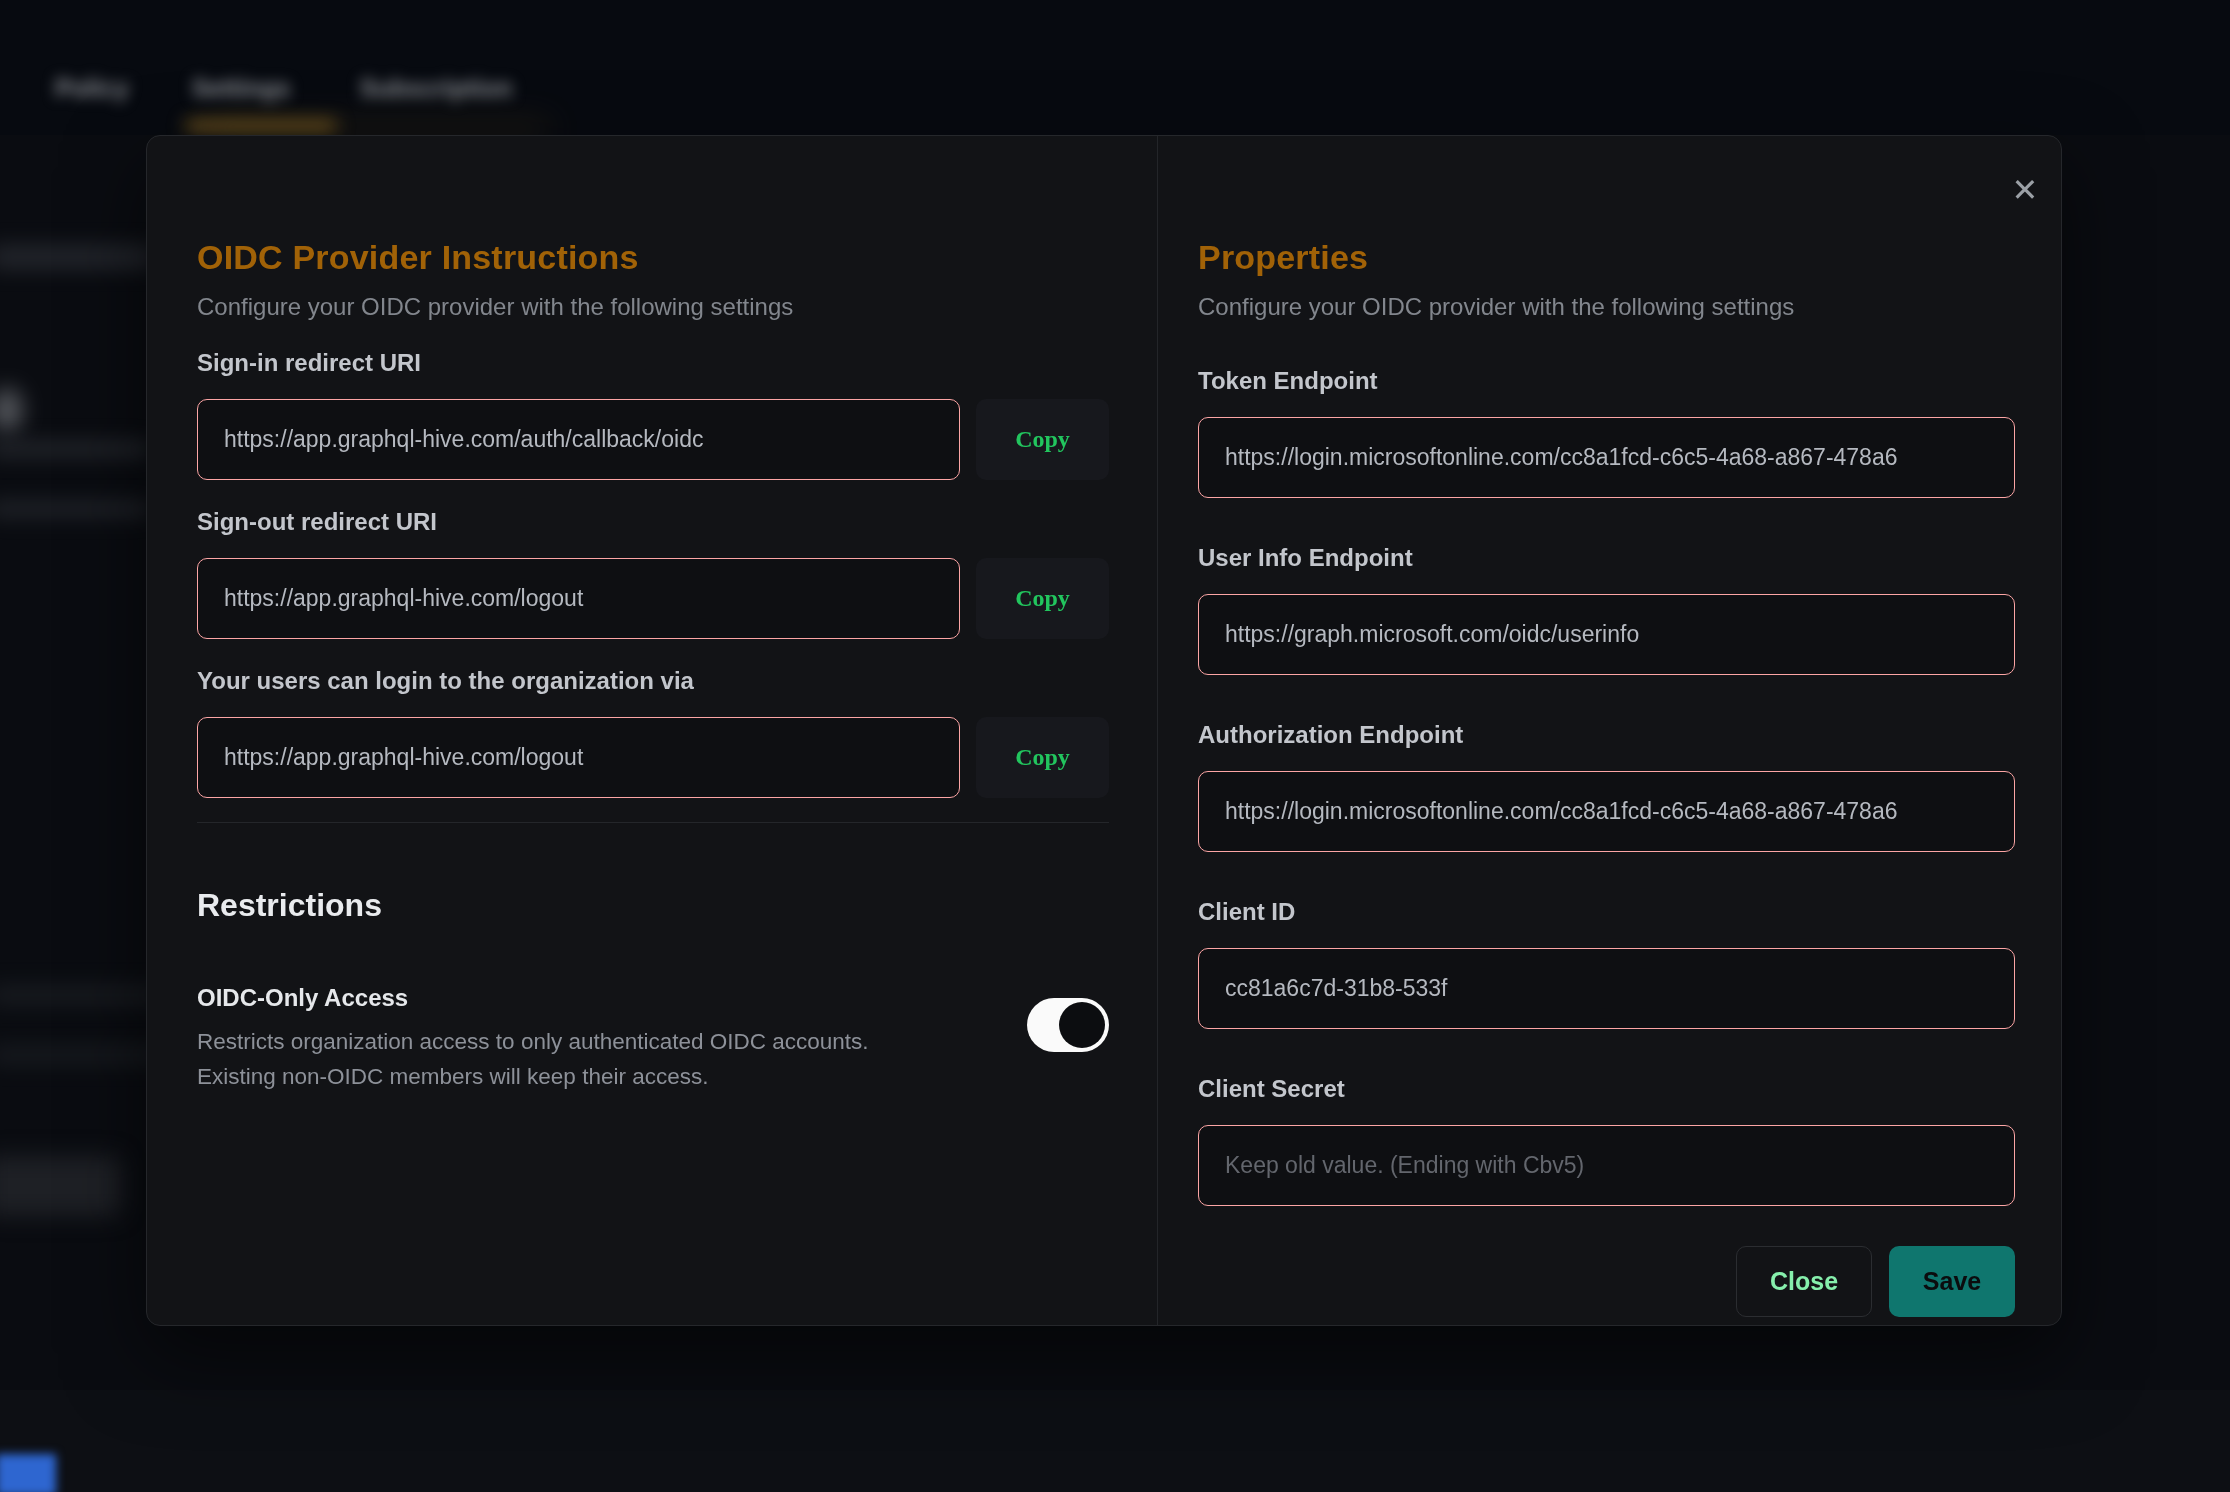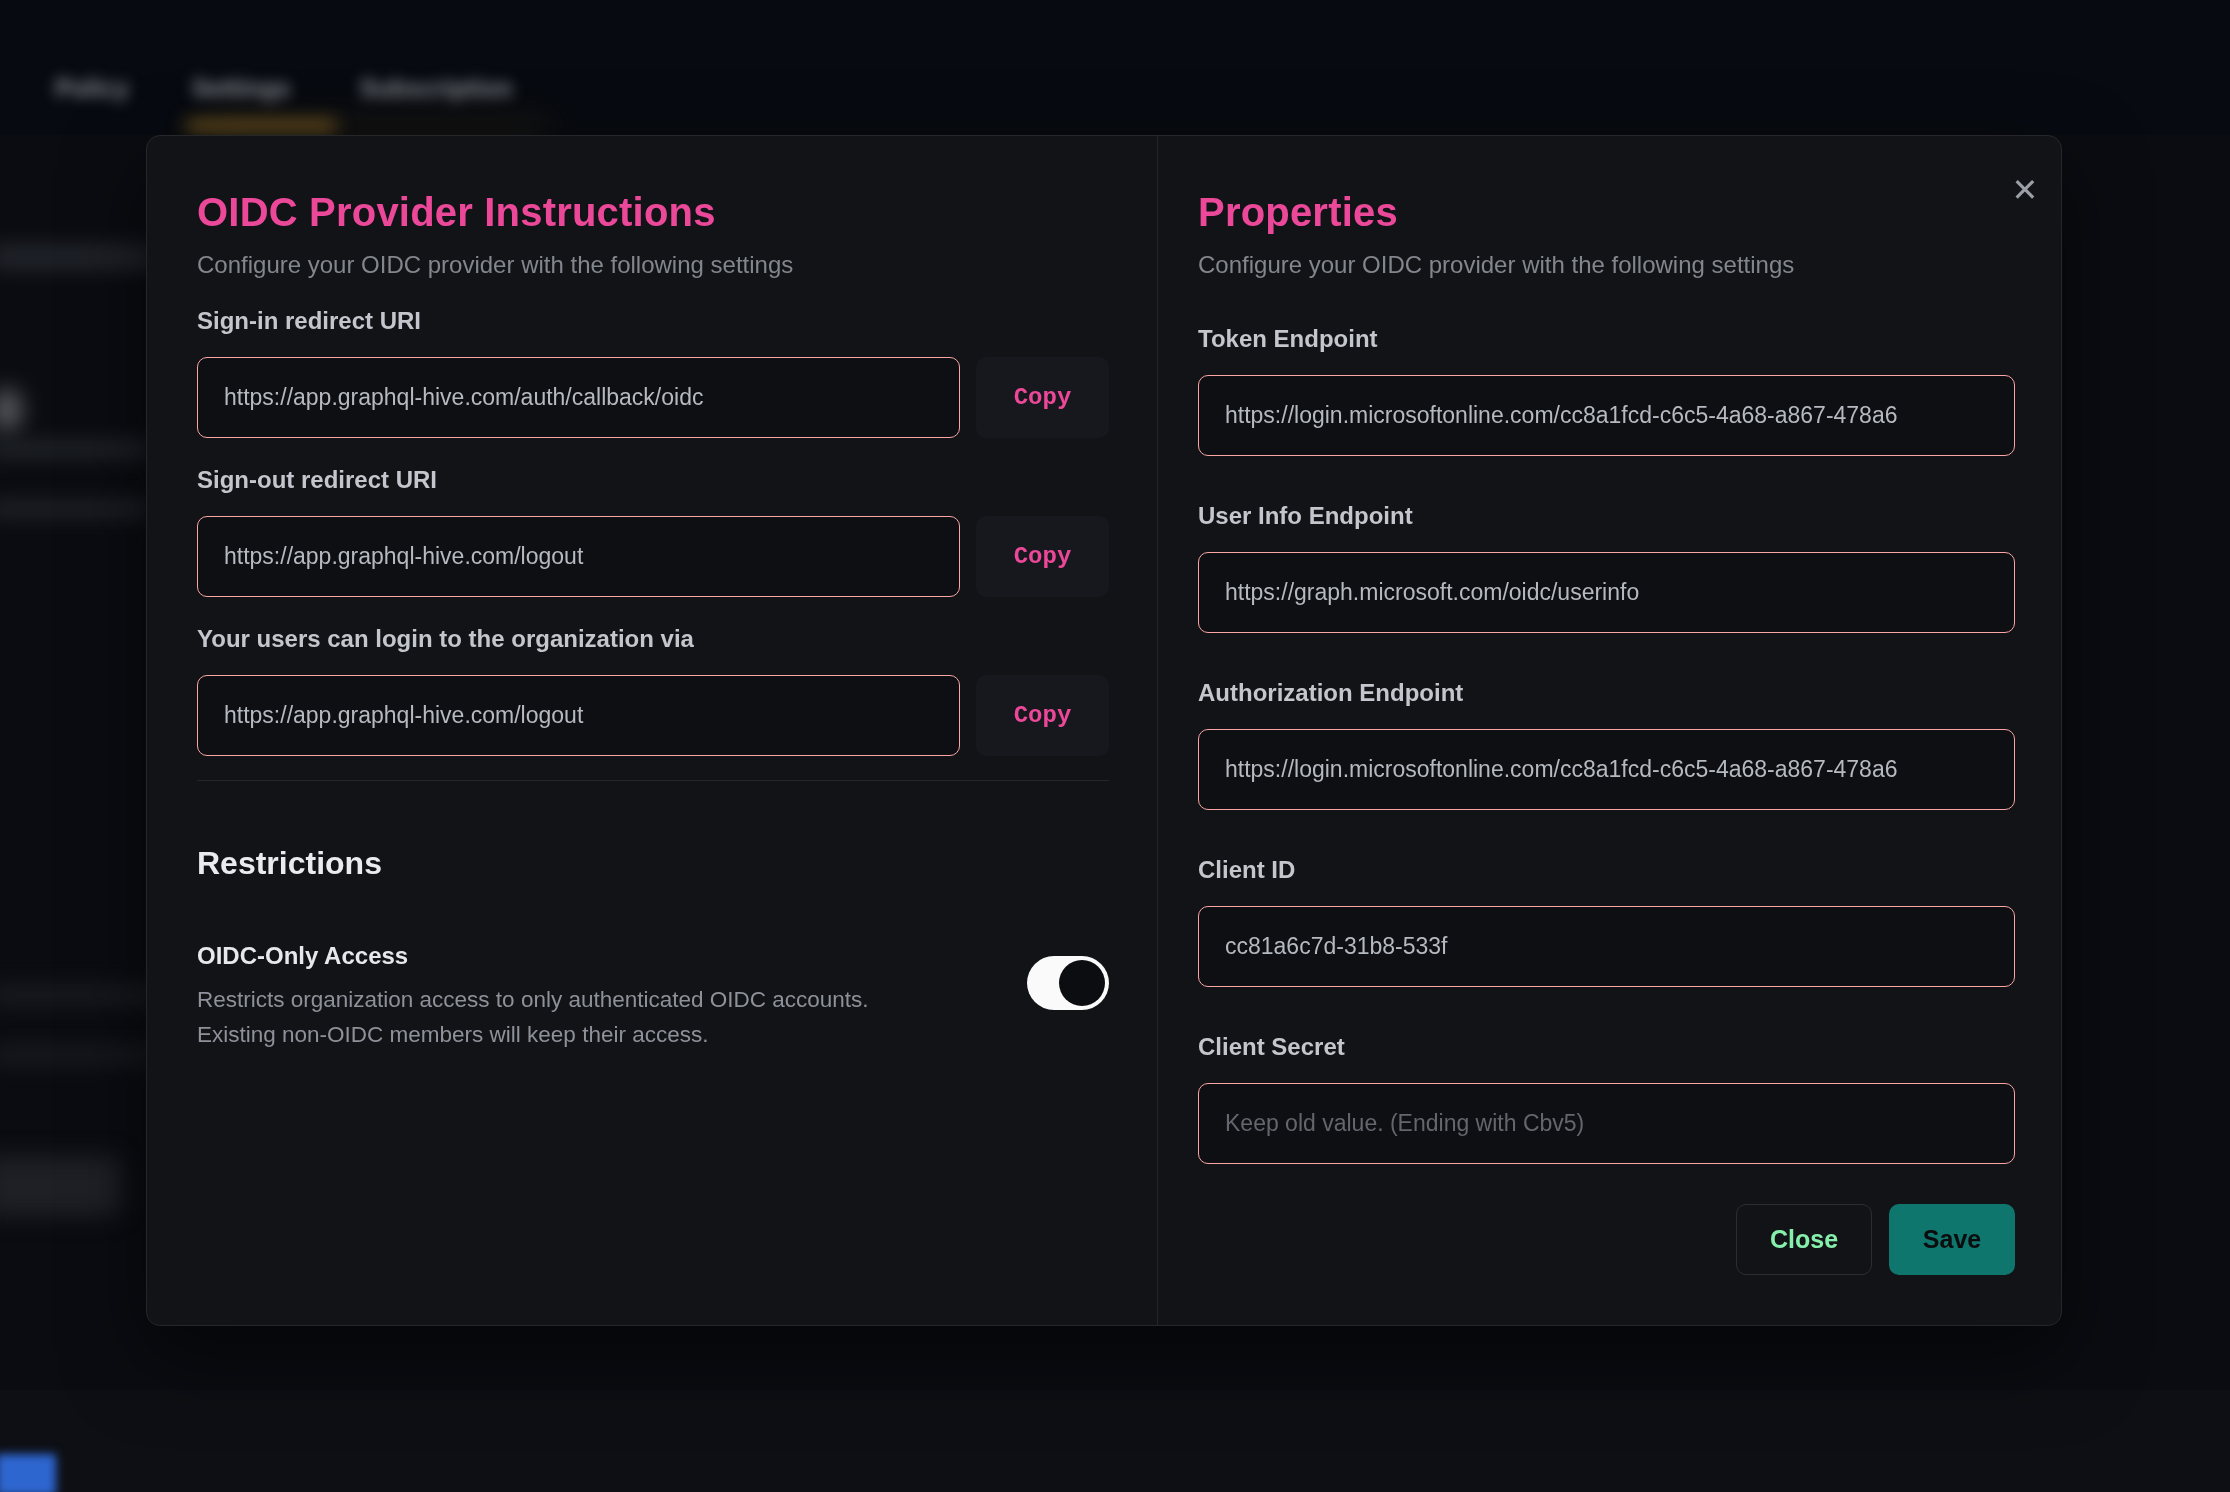--- a/index.html
+++ b/index.html
@@ -39,39 +39,39 @@
   .modal {
     position:absolute; left:146px; top:135px; width:1916px; height:1191px;
     background:#121316; border:1px solid #25272b; border-radius:14px;
     box-shadow:0 30px 80px rgba(0,0,0,.55);
     display:flex;
   }
   .col-left { width:1010px; padding:54px 48px 0 50px; }
   .col-divider { width:1px; background:#232529; }
   .col-right { flex:1; padding:54px 46px 0 40px; position:relative; display:flex; flex-direction:column; }
 
-  .pane-title { font-size:40px; font-weight:600; color:#ec4899; letter-spacing:.2px; }
+  .pane-title { font-size:34px; font-weight:600; color:#a16207; letter-spacing:.2px;margin-top:48px; }
   .pane-subtitle { font-size:24px; color:#82868d; margin-top:16px; }
 
   .field-label { font-size:24px; font-weight:600; color:#c3c6cc; }
   .input-box {
     height:81px; background:#0e0f12; border:1px solid #fca5a5; border-radius:10px;
     color:#b5b9c0; font-size:23px; font-family:"Liberation Sans", sans-serif;
     padding:0 26px; width:100%; outline:none; white-space:nowrap; overflow:hidden; text-overflow:clip;
   }
   .input-box::placeholder { color:#63666d; opacity:1; }
 
   
   .l-field { margin-top:28px; }
   .l-field:first-of-type { margin-top:54px; }
   .l-row { display:flex; gap:16px; margin-top:22px; align-items:stretch; }
   .l-row .input-box { flex:1; }
   .copy-btn {
-    width:133px; border:none; border-radius:10px; background:#17181d; color:#ec4899;
-    font-size:24px; font-weight:600; font-family:Liberation Mono, monospace; cursor:pointer;
+    width:133px; border:none; border-radius:10px; background:#17181d; color:#22c55e;
+    font-size:24px; font-weight:600; font-family:Liberation Serif, serif; cursor:pointer;
   }
   .hdivider { height:1px; background:#24262a; margin-top:24px; }
   .restrictions-heading { margin-top:64px; font-size:32px; font-weight:700; color:#e9ebee; }
   .oidc-only { margin-top:60px; display:flex; align-items:flex-start; }
   .oidc-only-text { flex:1; }
   .oidc-only-title { font-size:24px; font-weight:700; color:#e6e8eb; }
   .oidc-only-desc { margin-top:12px; font-size:22.5px; line-height:35px; color:#8d9199; }
   .toggle {
     width:82px; height:54px; border-radius:27px; background:#fafafa; position:relative;
     margin-top:14px; margin-left:30px; flex:0 0 auto; cursor:pointer;

